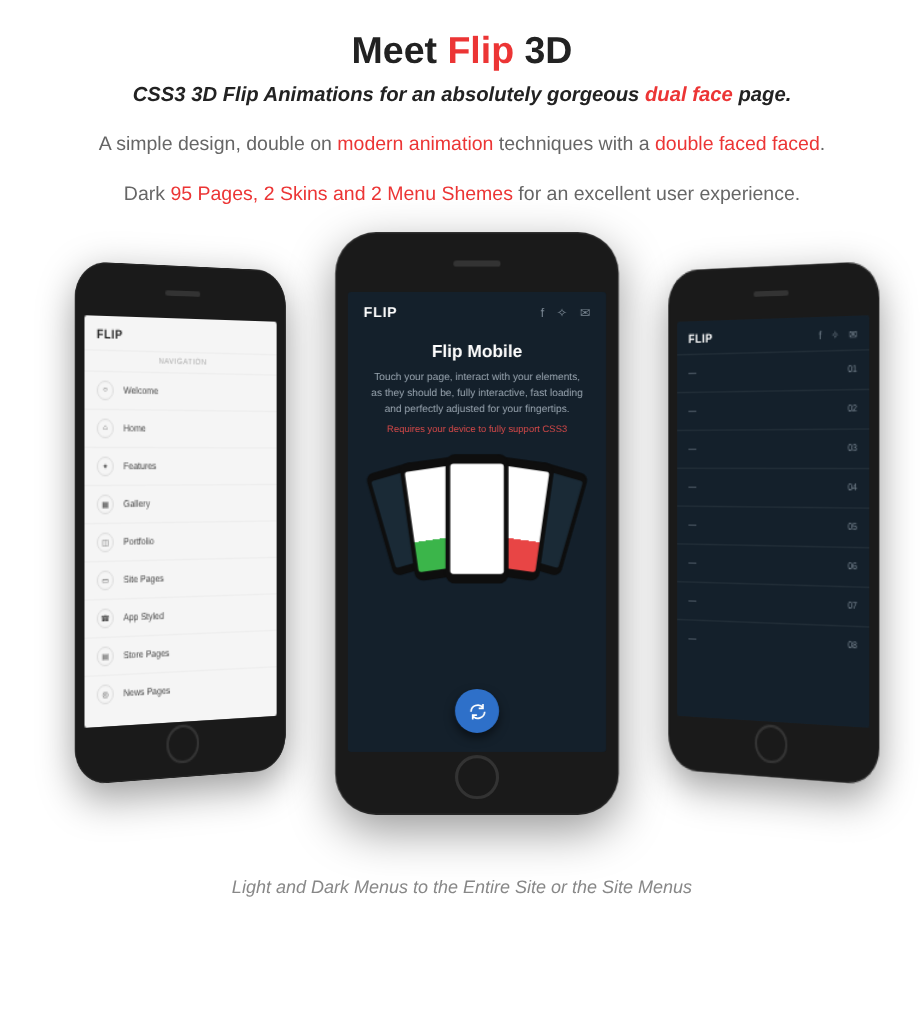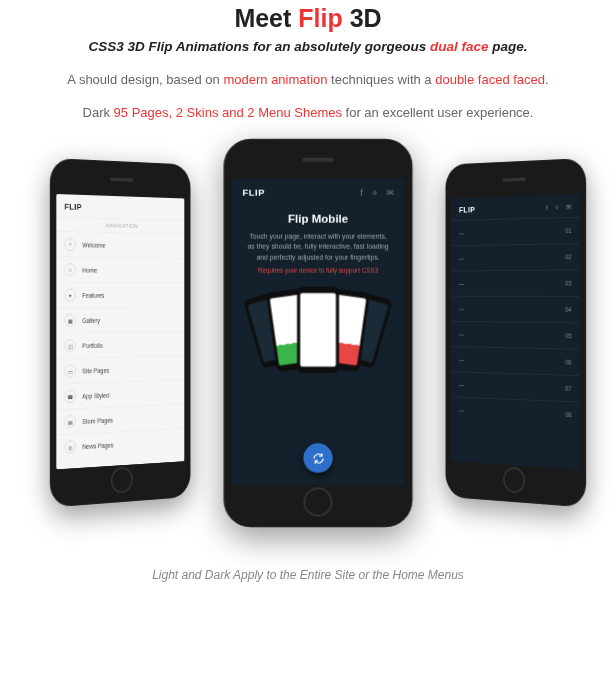--- a/index.html
+++ b/index.html
@@ -3,21 +3,21 @@
 <meta charset="utf-8">
 <style>
 * { margin: 0; padding: 0; box-sizing: border-box; }
 body {
   width: 616px;
   height: 680px;
   background: #fff;
   font-family: -apple-system, BlinkMacSystemFont, "Segoe UI", Helvetica, Arial, sans-serif;
   overflow: hidden;
 }
-.wrap { padding: 4px 10px 0; text-align: center; }
+.wrap { padding: 20px 10px 0; text-align: center; }
 .title {
   font-size: 25px;
   font-weight: 700;
   color: #222;
 }
 .red { color: #ec3535; }
 .subtitle {
   font-size: 13.5px;
   font-weight: 600;
   color: #222;
@@ -154,21 +154,21 @@
 
   <h1 class="title">
     <span>Meet </span><span class="red">Flip</span><span> 3D</span>
   </h1>
 
   <p class="subtitle">
     <span>CSS3 3D Flip Animations for an absolutely gorgeous </span><span class="red">dual face</span><span> page.</span>
   </p>
 
   <p class="para">
-    <span>A should design, based on </span><span class="red">modern animation</span><span> techniques with a </span><span class="red">double faced faced</span><span>.</span>
+    <span>A simple design, double on </span><span class="red">modern animation</span><span> techniques with a </span><span class="red">double faced faced</span><span>.</span>
   </p>
 
 
   <p class="para">
     <span>Dark </span><span class="red">95 Pages, 2 Skins and 2 Menu Shemes</span><span> for an excellent user experience.</span>
   </p>
 
   <div class="phones">
 
     <div class="phone light p-l1">
@@ -294,15 +294,15 @@
           </div>
         <div class="num-row">
             <span>—</span>
             <span>08</span>
           </div>
       </div>
     </div>
 
   </div>
 
-  <p class="caption">Light and Dark Apply to the Entire Site or the Home Menus</p>
+  <p class="caption">Light and Dark Menus to the Entire Site or the Site Menus</p>
 
 </div>
 
 </body></html>

